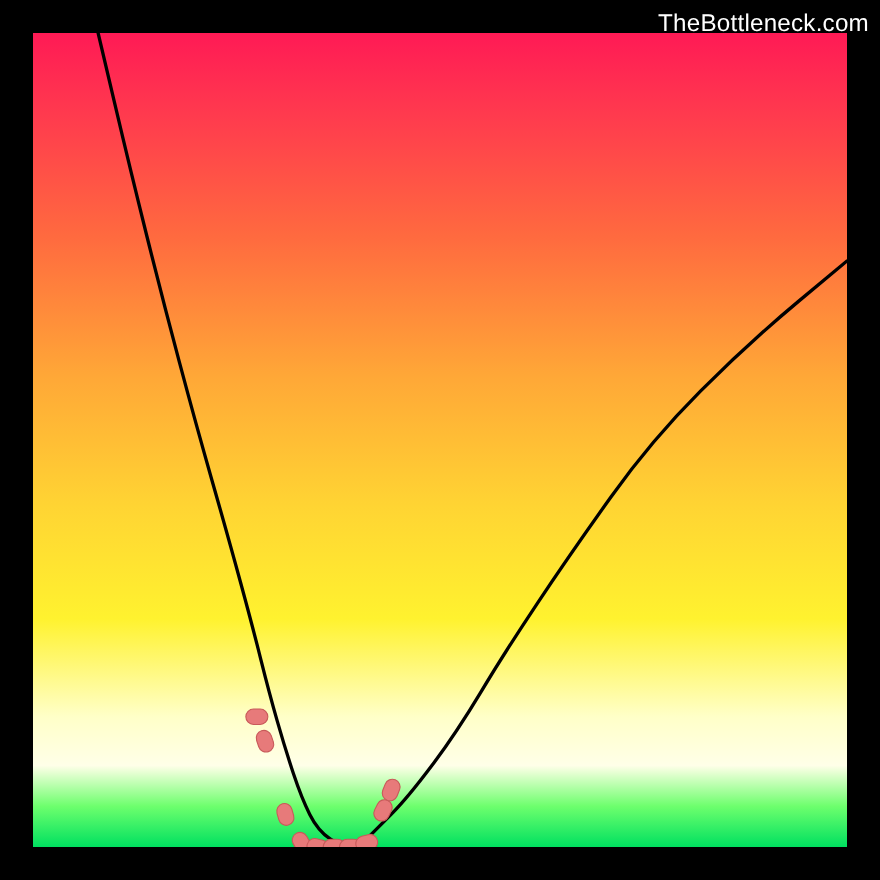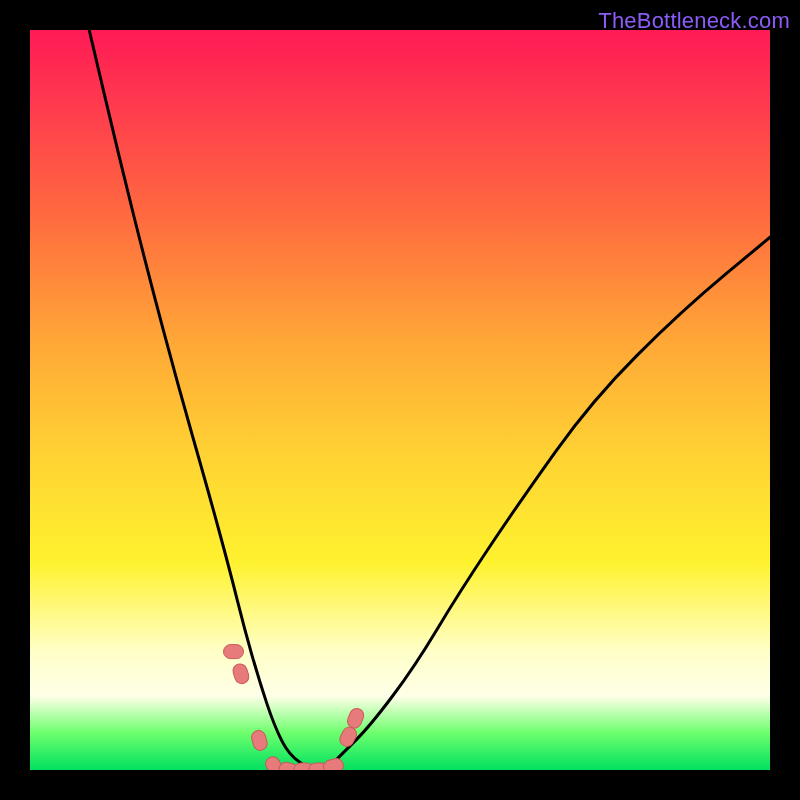--- a/index.html
+++ b/index.html
@@ -44,21 +44,21 @@
     left: 0;
     top: 0;
     width: 740px;
     height: 740px;
     pointer-events: none;
   }
   .attribution {
     position: absolute;
     top: 8px;
     right: 10px;
-    color: #8b5cf6;
+    color: #ffffff;
     font-size: 22px;
     font-weight: 500;
     letter-spacing: 0.2px;
   }
 </style>
 </head>
 <body>
 
 <div class="frame">
 

